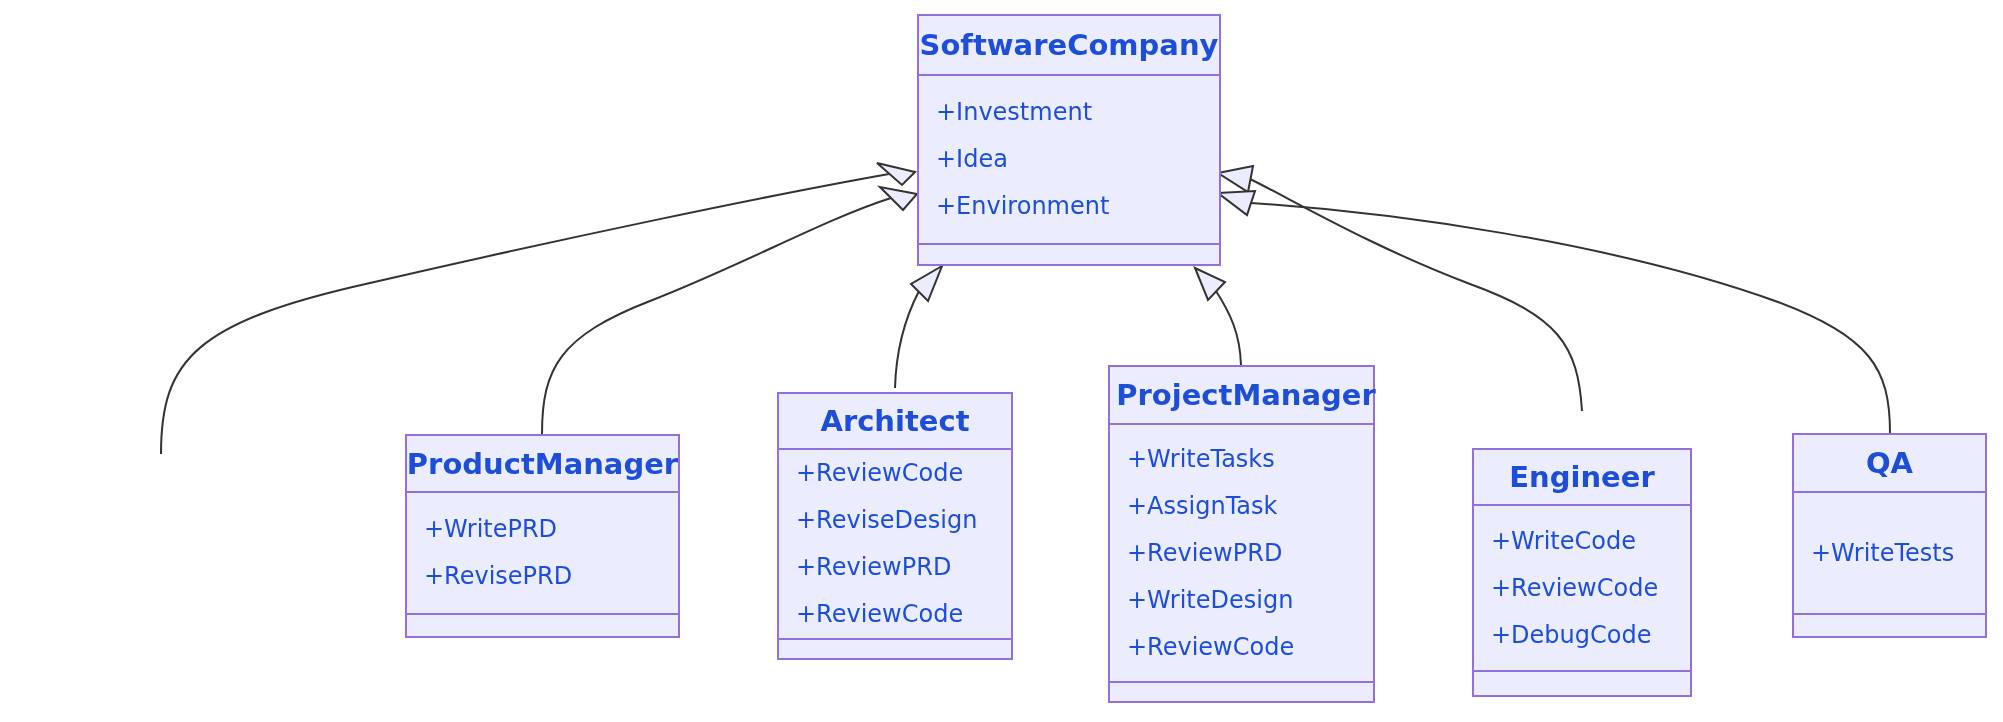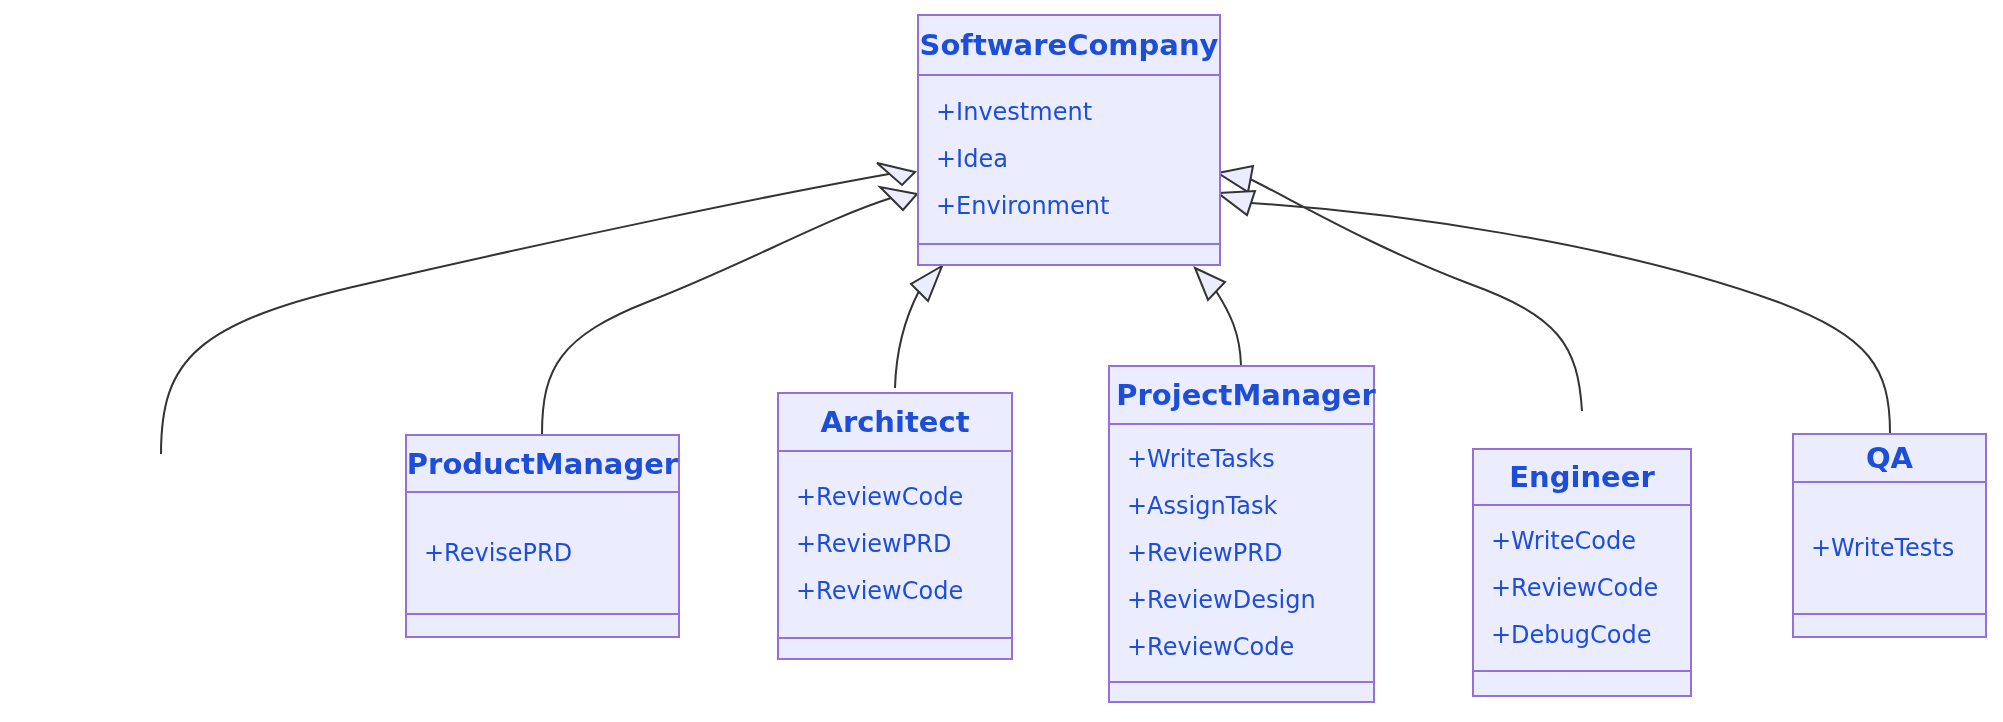--- a/index.html
+++ b/index.html
@@ -83,21 +83,21 @@
 
   .box-projectmanager  { left: 1108px; top: 365px; width: 267px; height: 338px; }
   .box-projectmanager .class-title   { height: 58px; padding-left: 9px; }
   .box-projectmanager .class-methods { height: 20px; }
 
   .box-engineer        { left: 1472px; top: 411px; width: 220px; height: 249px; margin-top: 37px; }
   .box-engineer .class-title   { height: 56px; }
   .box-engineer .class-methods { height: 25px; }
 
   .box-qa              { left: 1792px; top: 433px; width: 195px; height: 205px; }
-  .box-qa .class-title   { height: 48px; }
+  .box-qa .class-title   { height: 58px; }
   .box-qa .class-methods { height: 23px; }
 </style>
 </head>
 <body>
 
 <div class="canvas">
 
   <svg class="edges" viewBox="0 0 2003 722">
     <g>
       <path class="edge-line" d="M161,454 C161,360 195,322 370,283 C565,238 765,196 889,174"></path>
@@ -132,42 +132,44 @@
       <div class="member">+Idea</div>
       <div class="member">+Environment</div>
     </div>
     <div class="class-methods"></div>
   </div>
 
 
   <div class="class-box box-productmanager">
     <div class="class-title">ProductManager</div>
     <div class="class-members">
+      <div class="member">+WritePRD</div>
       <div class="member">+RevisePRD</div>
     </div>
     <div class="class-methods"></div>
   </div>
 
   <div class="class-box box-architect">
     <div class="class-title">Architect</div>
     <div class="class-members">
       <div class="member">+ReviewCode</div>
+      <div class="member">+ReviseDesign</div>
       <div class="member">+ReviewPRD</div>
       <div class="member">+ReviewCode</div>
     </div>
     <div class="class-methods"></div>
   </div>
 
   <div class="class-box box-projectmanager">
     <div class="class-title">ProjectManager</div>
     <div class="class-members">
       <div class="member">+WriteTasks</div>
       <div class="member">+AssignTask</div>
       <div class="member">+ReviewPRD</div>
-      <div class="member">+ReviewDesign</div>
+      <div class="member">+WriteDesign</div>
       <div class="member">+ReviewCode</div>
     </div>
     <div class="class-methods"></div>
   </div>
 
   <div class="class-box box-engineer">
     <div class="class-title">Engineer</div>
     <div class="class-members">
       <div class="member">+WriteCode</div>
       <div class="member">+ReviewCode</div>

